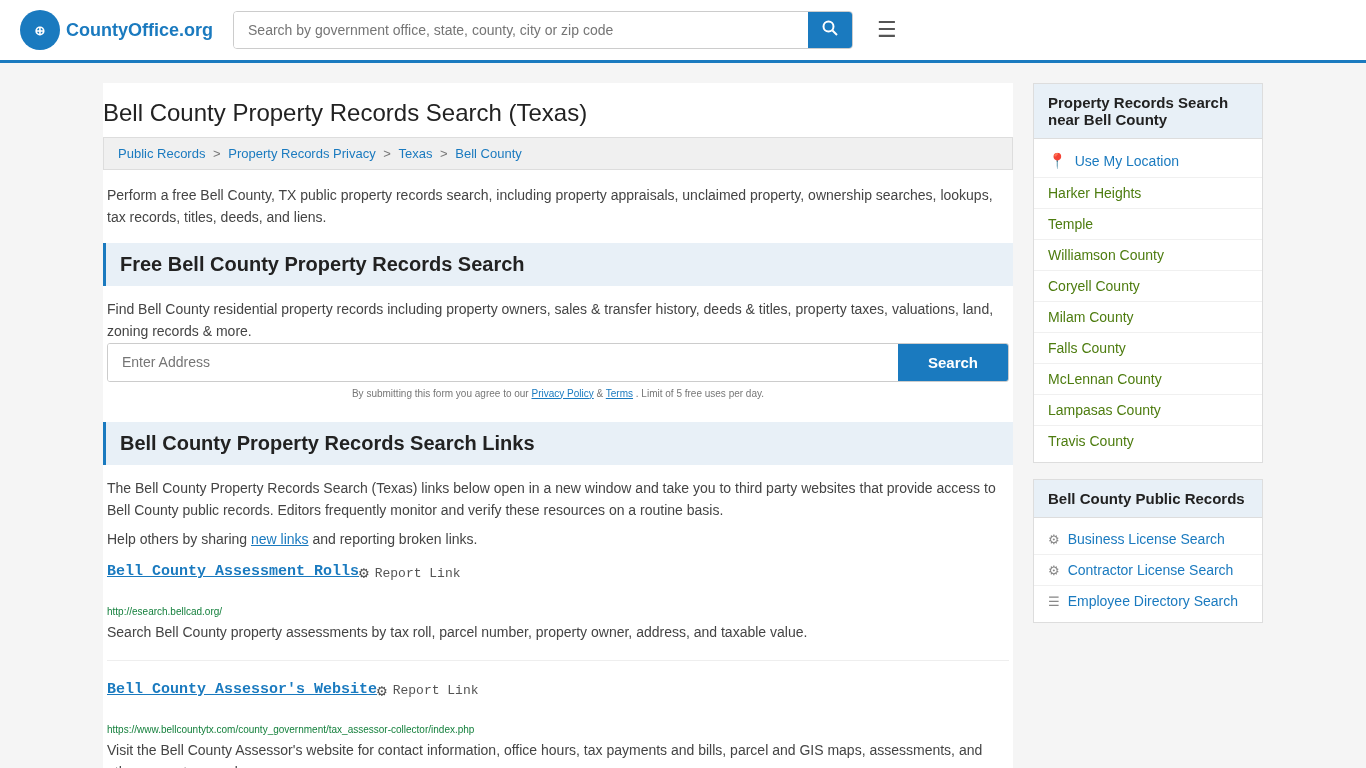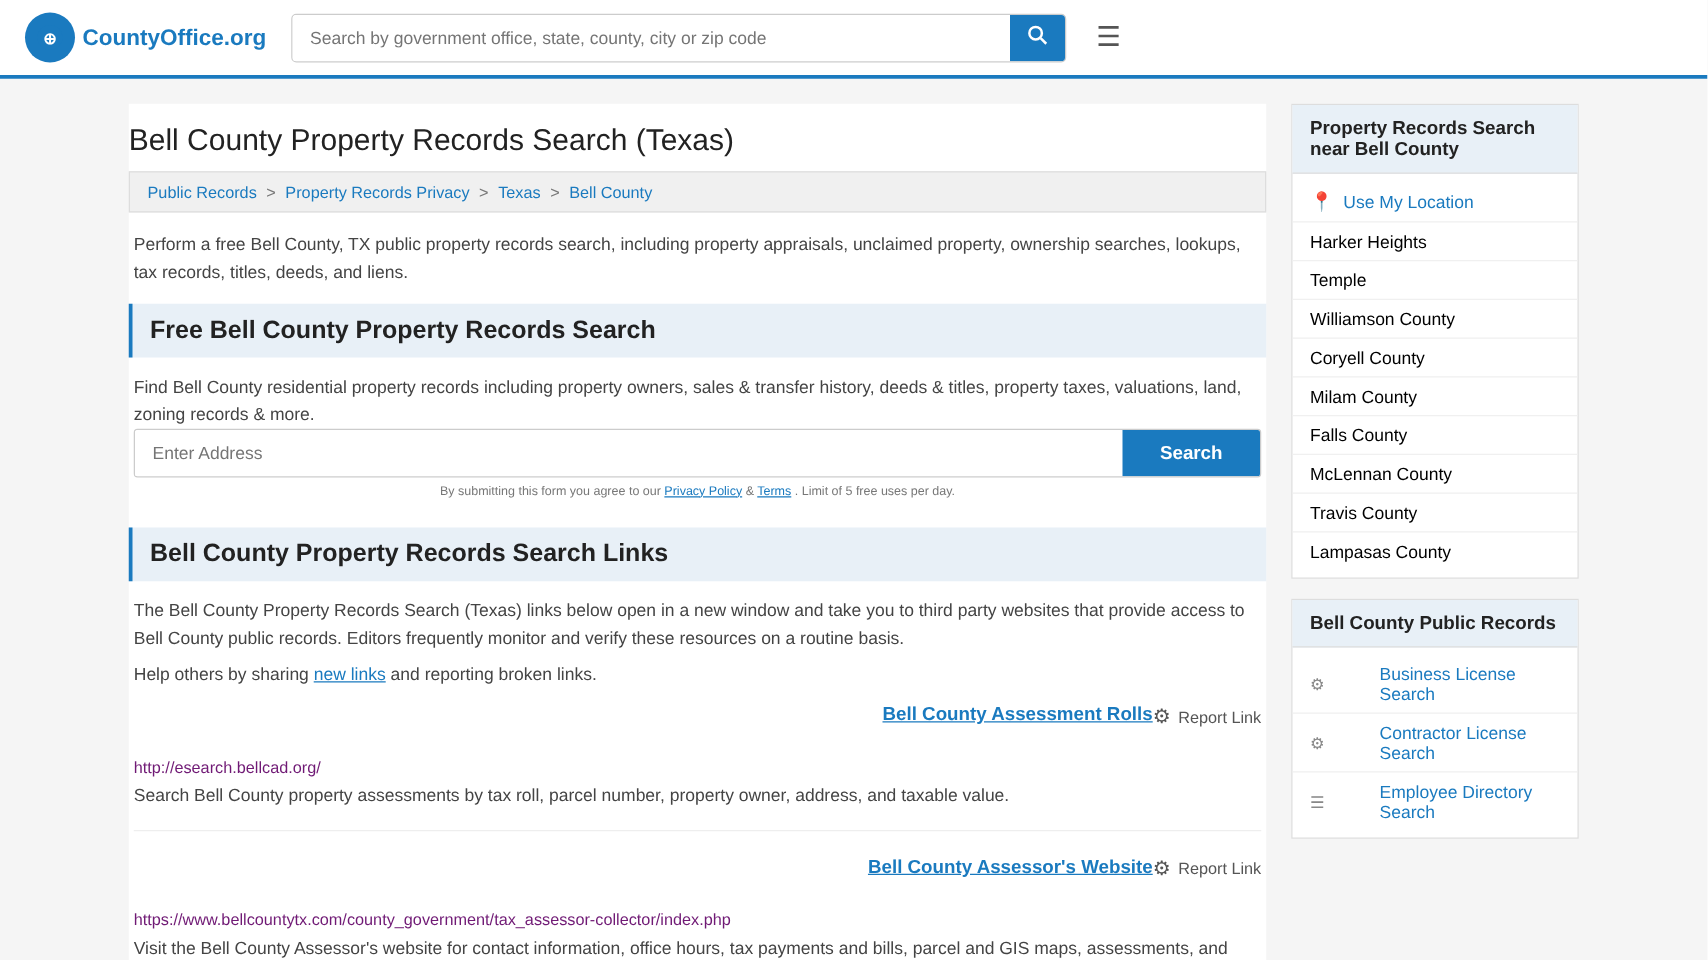--- a/index.html
+++ b/index.html
@@ -167,42 +167,43 @@
     
     .links-section { padding: 12px 4px; }
     .links-description { font-size: 14px; color: #444; line-height: 1.6; margin-bottom: 10px; }
     .new-links-note { font-size: 14px; color: #444; margin-bottom: 16px; }
     .new-links-note a { color: #1a7abf; text-decoration: underline; }
 
     
     .record-entry { margin-bottom: 20px; border-bottom: 1px solid #eee; padding-bottom: 16px; }
     .record-header {
       display: flex;
-      justify-content: flex-end;
+      justify-content: flex-start;
       align-items: flex-start;
       margin-bottom: 4px;
+      font-family: Liberation Mono, monospace;
     }
     .record-title {
       font-size: 15px;
       font-weight: bold;
       color: #1a7abf;
       text-decoration: underline;
       cursor: pointer;
     }
     .report-link {
       display: flex;
       align-items: center;
       gap: 6px;
       color: #555;
       font-size: 13px;
       cursor: pointer;
       white-space: nowrap;
     }
     .report-icon { font-size: 16px; }
-    .record-url { color: #701a75; font-size: 13px; margin-bottom: 4px; margin-top: 23px; }
+    .record-url { color: #15803d; font-size: 10px; margin-bottom: 4px; margin-top: 23px; }
     .record-desc { font-size: 14px; color: #444; line-height: 1.6; }
 
     
     .sidebar-box {
       background: #fff;
       border: 1px solid #ddd;
       margin-bottom: 16px;
     }
     .sidebar-box-header {
       background: #e8f0f7;
@@ -215,21 +216,21 @@
     .sidebar-links { padding: 6px 0; }
     .sidebar-link-item {
       padding: 7px 14px;
       display: flex;
       align-items: center;
       gap: 8px;
       border-bottom: 1px solid #f0f0f0;
     }
     .sidebar-link-item:last-child { border-bottom: none; }
     .sidebar-link-item a {
-      color: #000000;
+      color: #4d7c0f;
       text-decoration: none;
       font-size: 14px;
     }
     .location-icon { color: #1a7abf; font-size: 15px; }
     .use-location {
       color: #1a7abf;
       font-size: 14px;
       cursor: pointer;
     }
 
@@ -239,21 +240,20 @@
       display: flex;
       align-items: center;
       gap: 8px;
       border-bottom: 1px solid #f0f0f0;
     }
     .sidebar-public-record-item:last-child { border-bottom: none; }
     .sidebar-public-record-item a {
       color: #1a7abf;
       text-decoration: none;
       font-size: 14px;
-      margin-left: 36px;
     }
     .pr-icon { color: #888; font-size: 13px; }
   </style>
 </head>
 <body>
 
 <header class="header">
   <div class="logo-area">
     <div class="logo-icon">
       <svg width="24" height="24" viewBox="0 0 24 24" fill="none">
@@ -375,24 +375,24 @@
         <div class="sidebar-link-item">
           <a href="#">Milam County</a>
         </div>
         <div class="sidebar-link-item">
           <a href="#">Falls County</a>
         </div>
         <div class="sidebar-link-item">
           <a href="#">McLennan County</a>
         </div>
         <div class="sidebar-link-item">
+          <a href="#">Lampasas County</a>
+        </div>
+        <div class="sidebar-link-item">
           <a href="#">Travis County</a>
-        </div>
-        <div class="sidebar-link-item">
-          <a href="#">Lampasas County</a>
         </div>
 
       </div>
     </div>
 
     <div class="sidebar-box">
       <div class="sidebar-box-header">Bell County Public Records</div>
       <div class="sidebar-links">
 
         <div class="sidebar-public-record-item">

